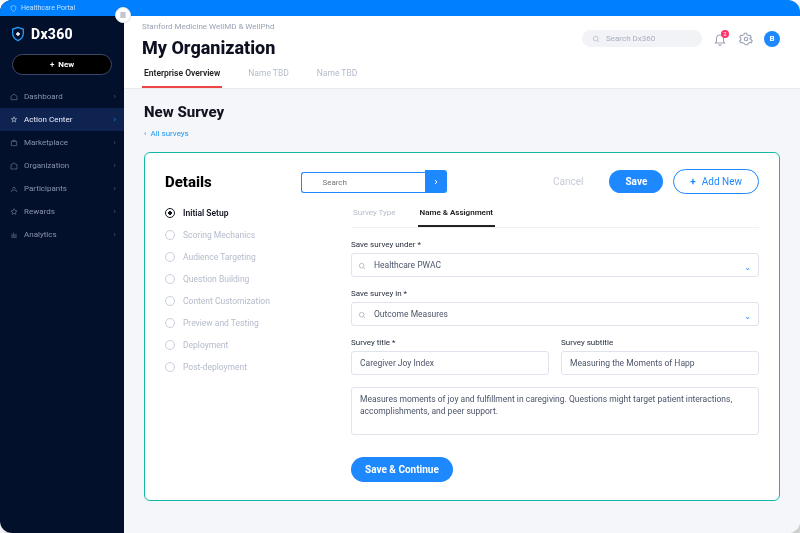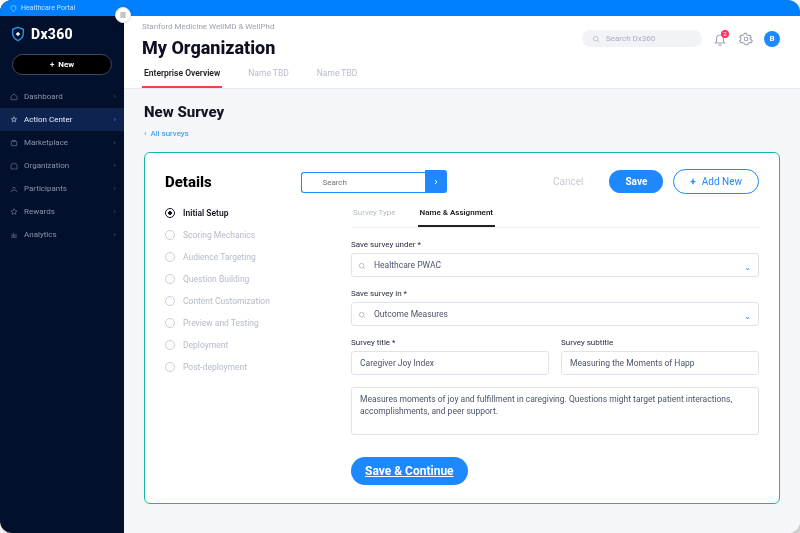--- a/index.html
+++ b/index.html
@@ -70,21 +70,21 @@
   .inner-tab.active { color:#222; font-weight:600; border-bottom:2px solid #222; }
   .fld-label { font-size:8px; color:#1f2637; margin-bottom:4px; }
   .fld { position:relative; margin-bottom:12px; }
   .fld-input, .fld-select, .fld-textarea { width:100%; border:1px solid #dfe3ec; border-radius:3px; font-size:8.5px; padding:6px 8px; color:#4c5568; background:#fff; font-family:inherit; }
   .fld-select { padding-left:22px; }
   .fld .mag2 { position:absolute; left:7px; top:26px; width:8px; height:8px; transform:translateY(-50%); color:#9aa2b3; }
   .fld-select-chevron { position:absolute; right:8px; top:23px; color:#1e88ff; font-size:8px; pointer-events:none; }
   .row2 { display:flex; gap:12px; }
   .row2 .fld { flex:1; }
   .fld-textarea { resize:none; height:48px; line-height:1.4; }
-  .save-continue { margin-top:6px; background:#1e88ff; color:#fff; border-radius:18px; font-size:12px; font-weight:700; padding:7px 14px; display:inline-block; cursor:pointer;text-decoration:underline; }
+  .save-continue { margin-top:6px; background:#1e88ff; color:#fff; border-radius:18px; font-size:10px; font-weight:700; padding:7px 14px; display:inline-block; cursor:pointer; }
   input, textarea { outline:none; }
 </style>
 </head>
 <body>
 
 <div class="app-frame">
 
   <div class="sidebar">
     <div class="topbar-global">
       <svg class="shield" viewBox="0 0 24 24" fill="none" stroke="currentColor" stroke-width="2">

